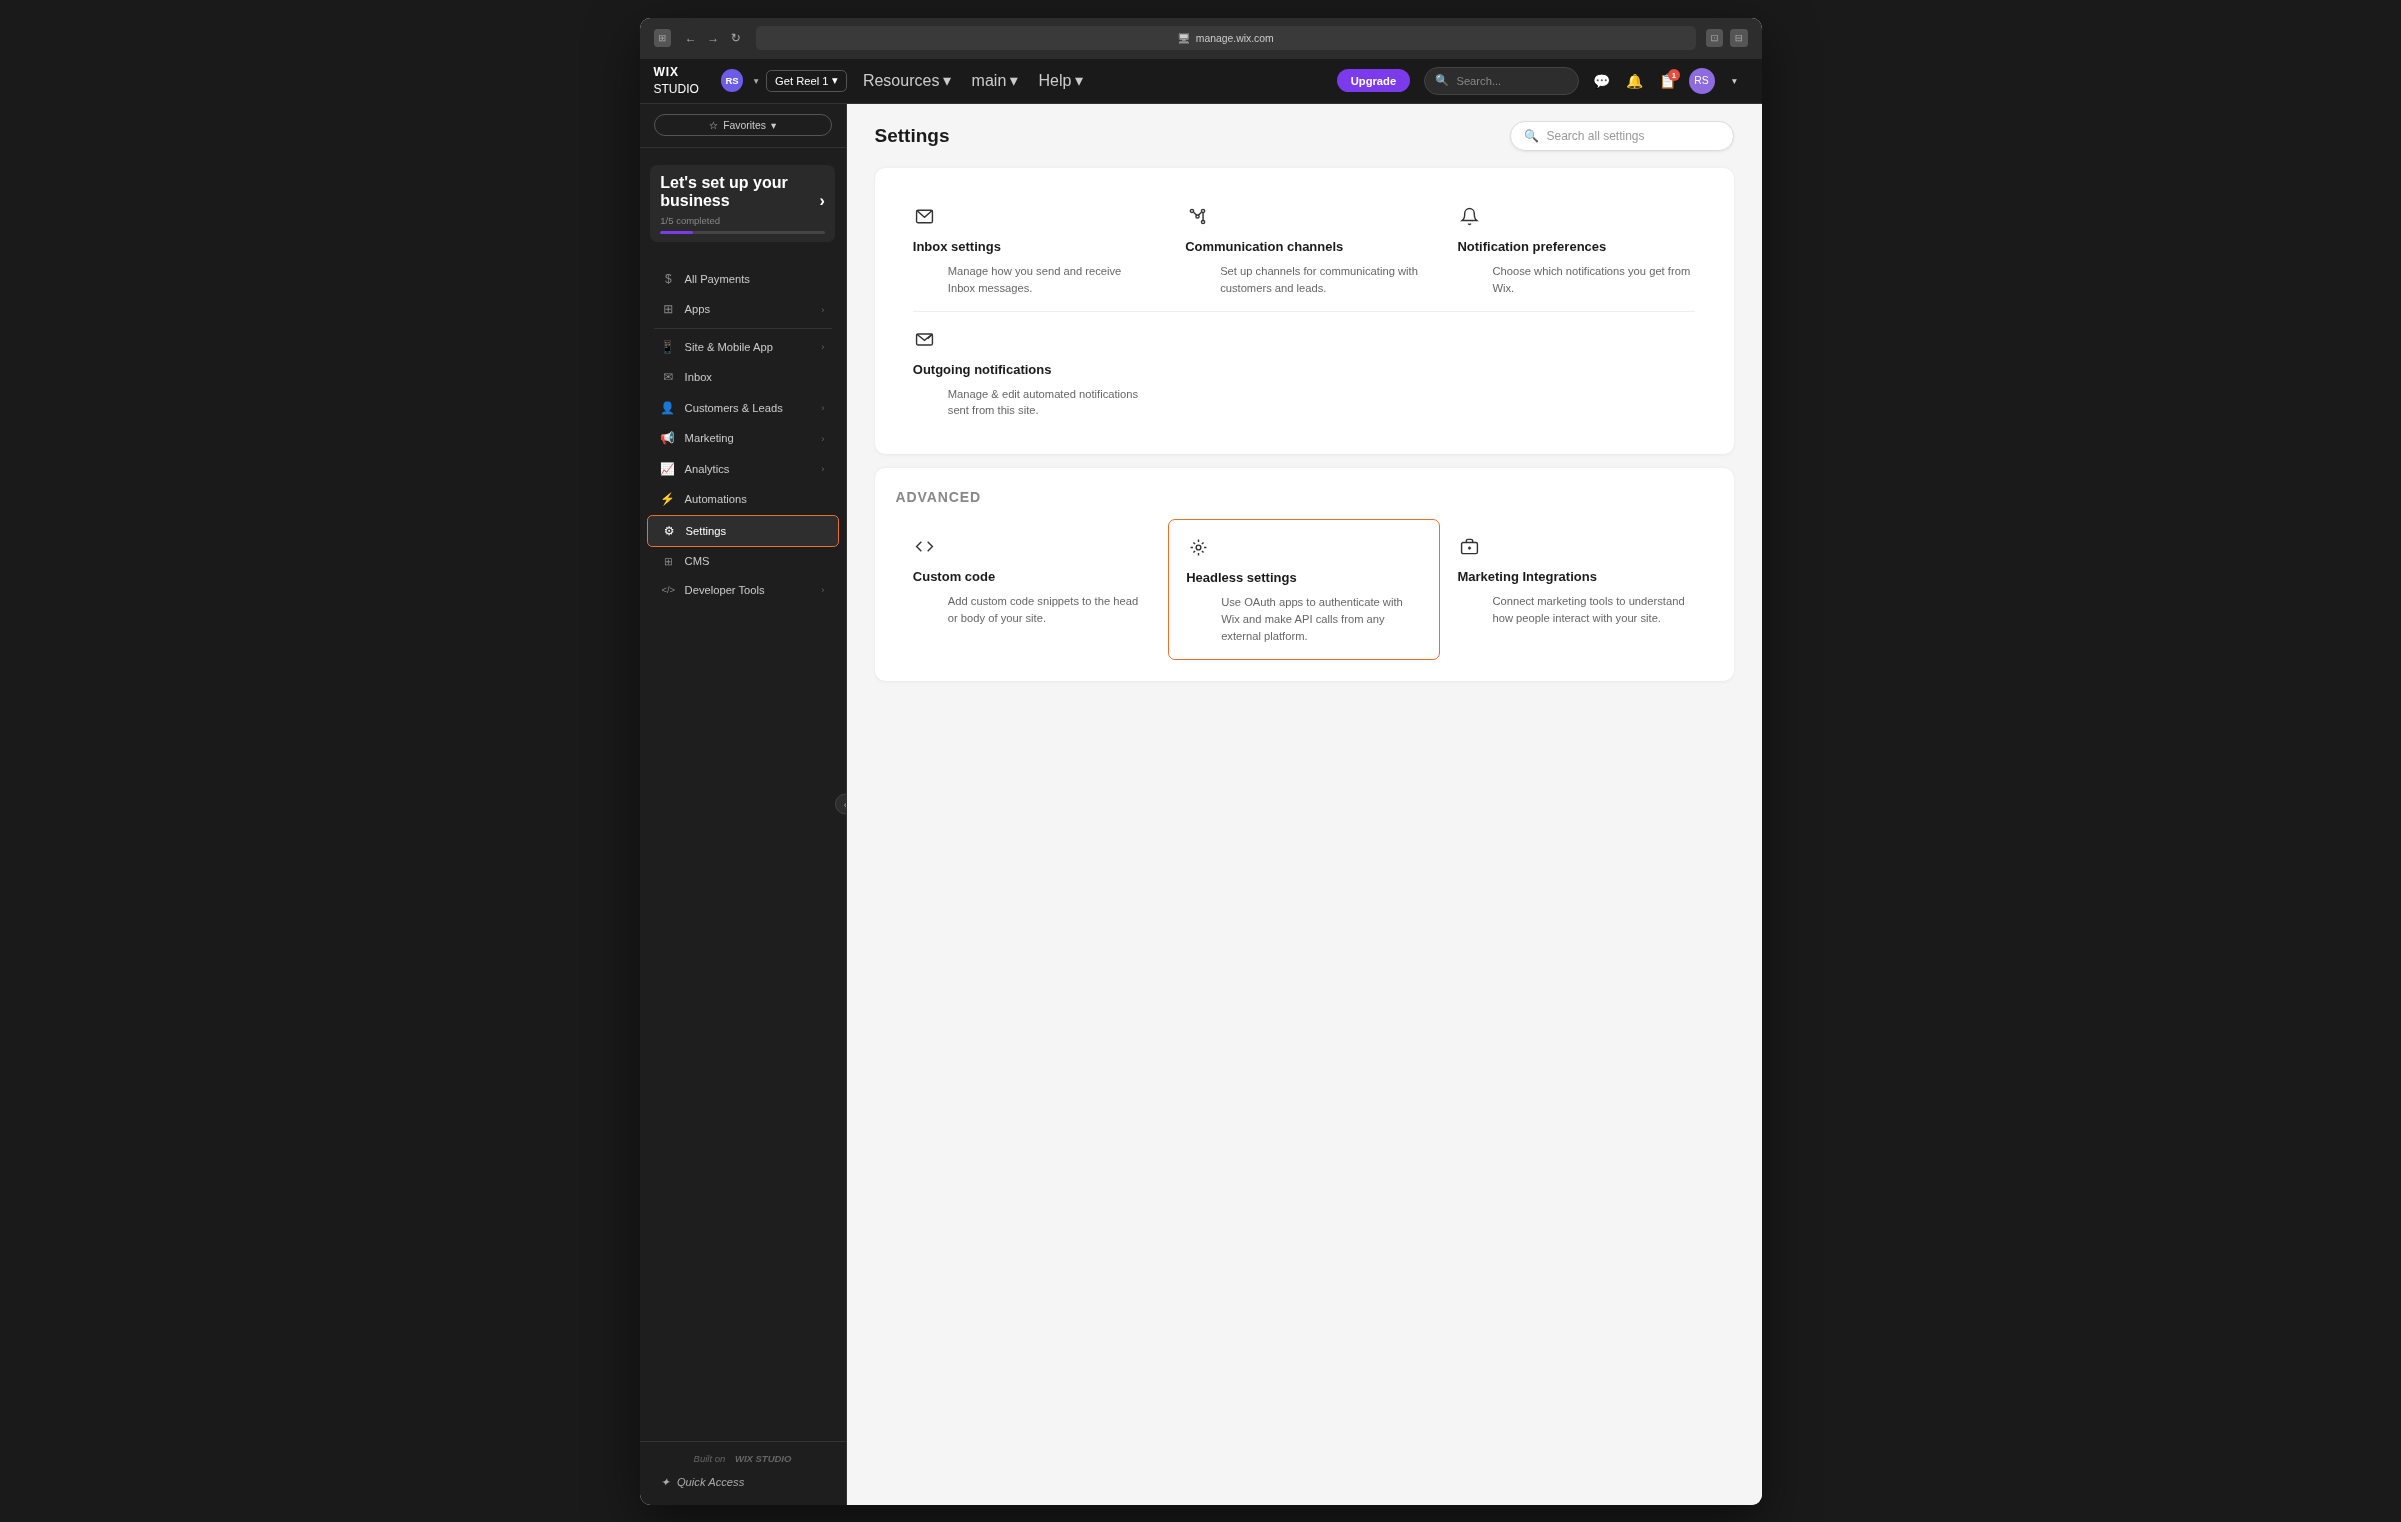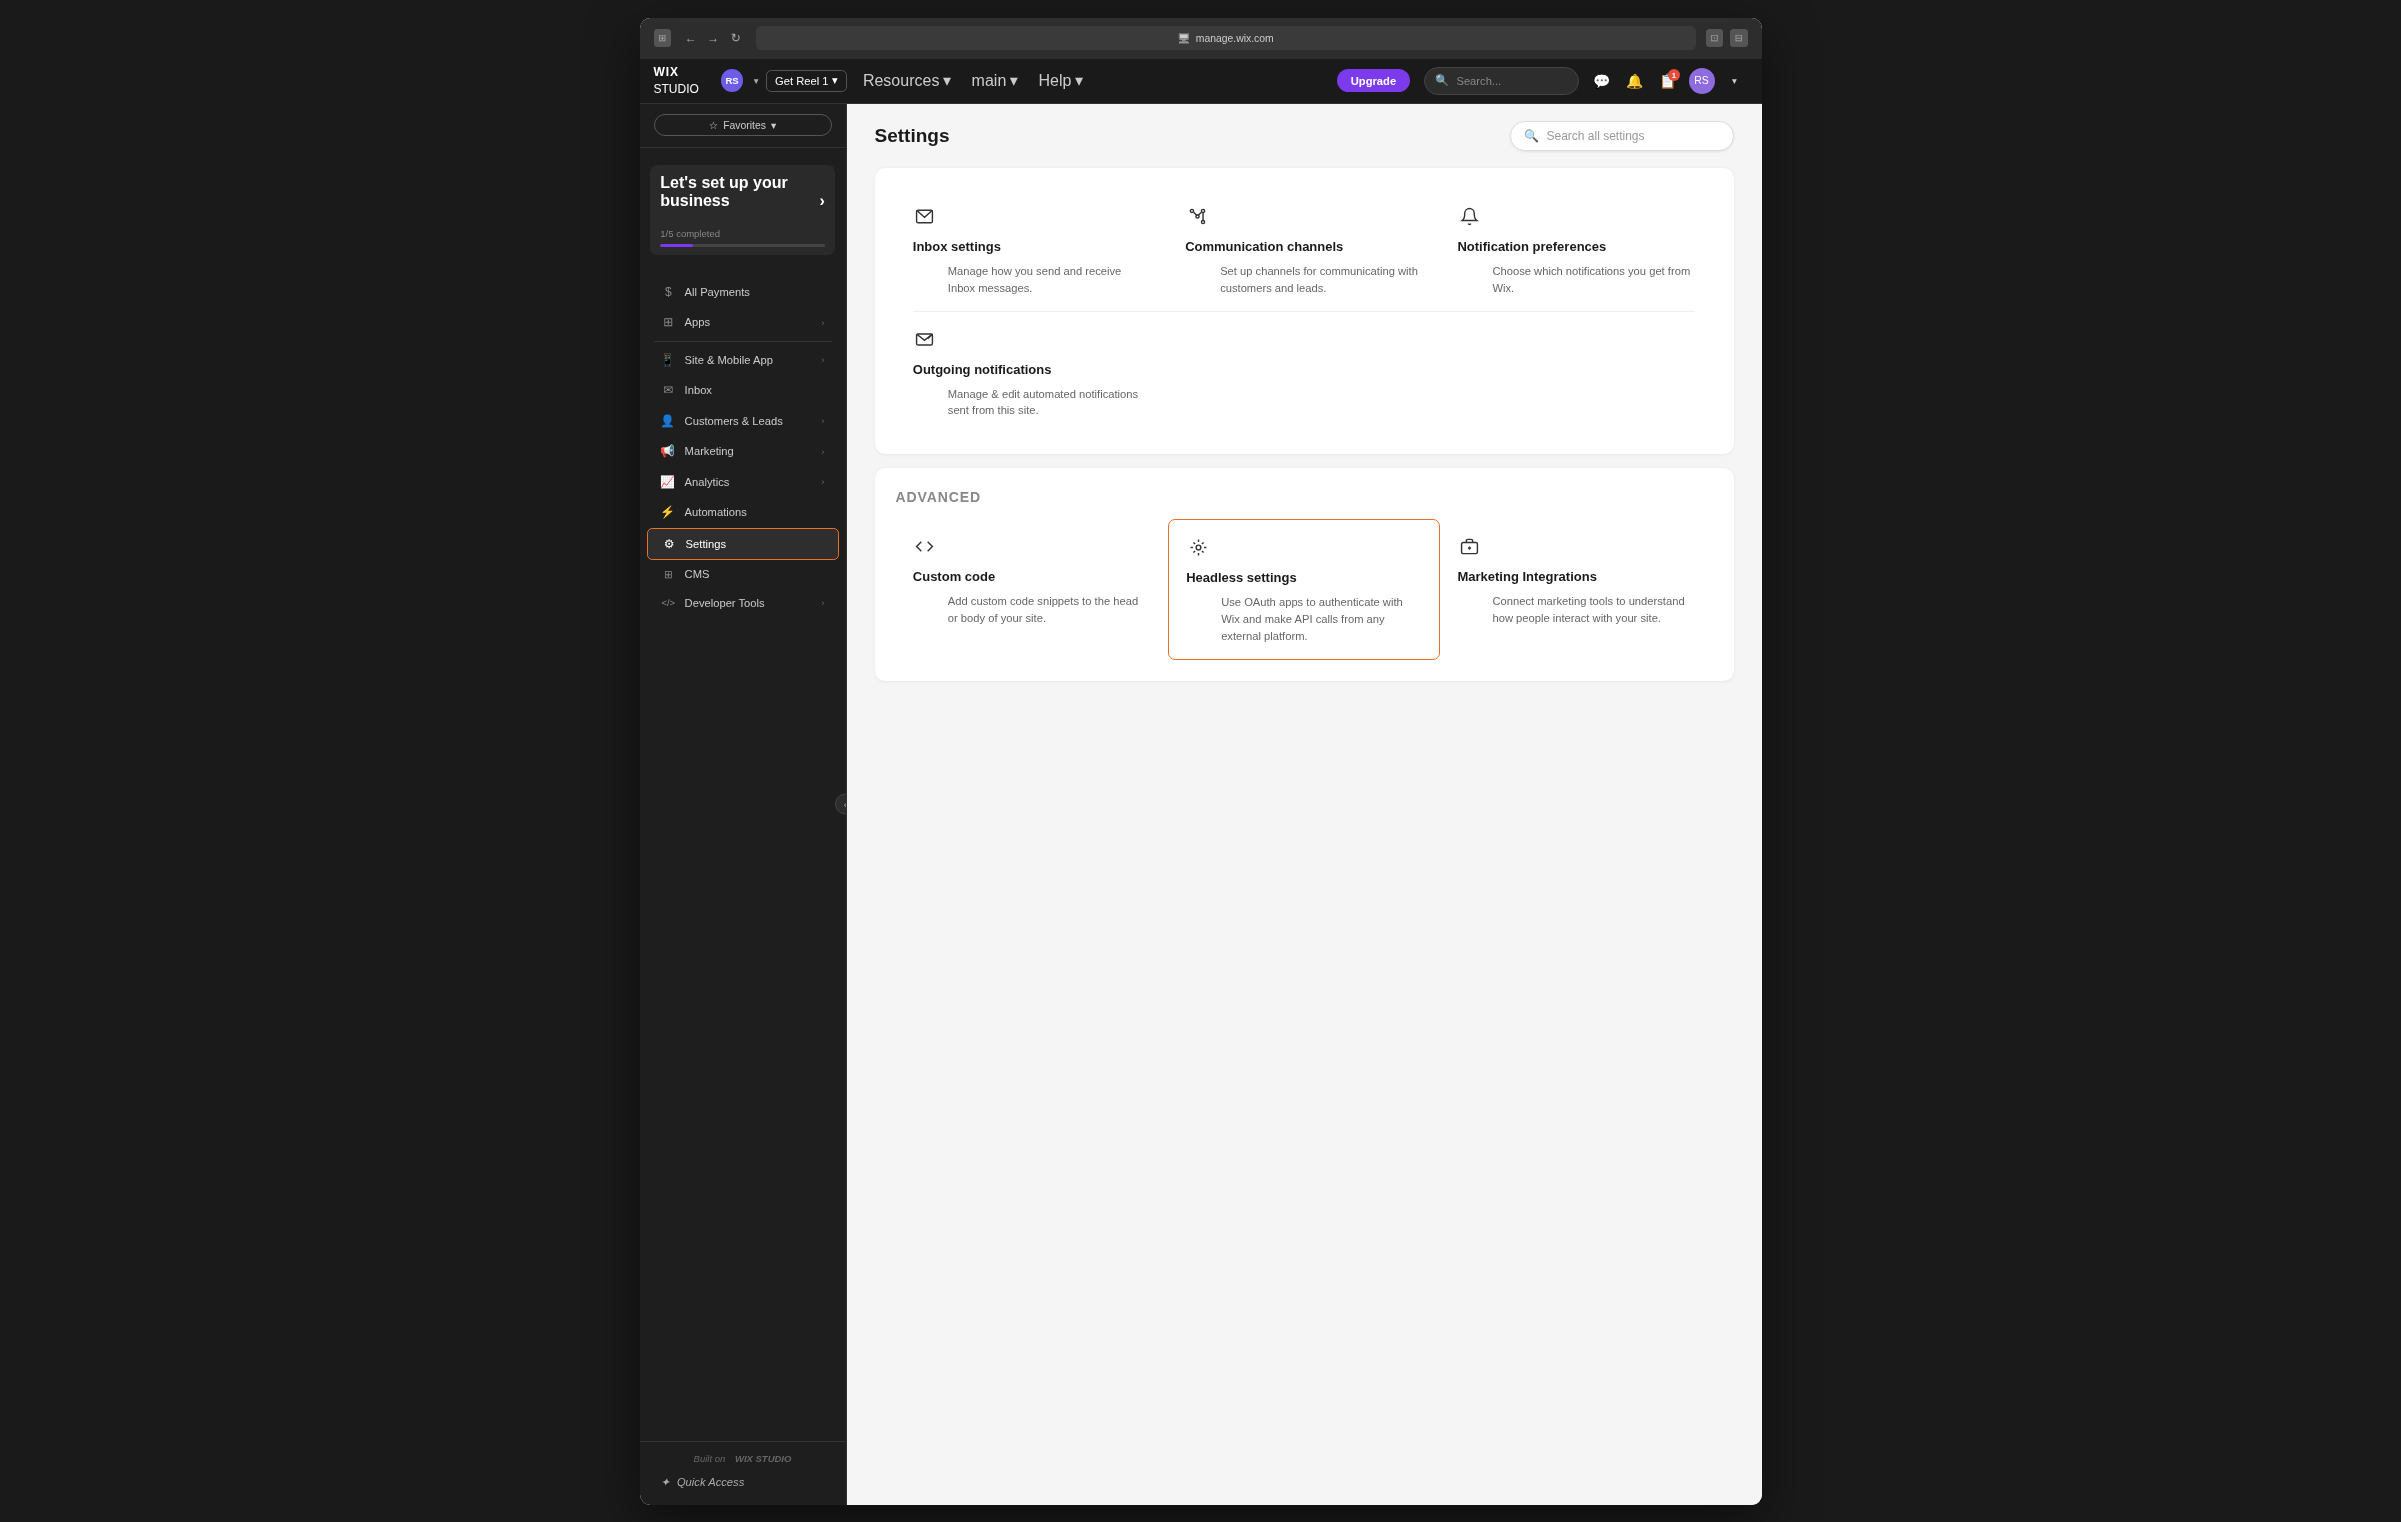--- a/index.html
+++ b/index.html
@@ -206,21 +206,21 @@
       background: #2a2a2a;
       border-radius: 7px;
       padding: 8.6px 10.4px;
       cursor: pointer;
     }
     .setup-title {
       color: #fff; font-size: 16px; font-weight: 600;
       display: flex; align-items: flex-end; justify-content: space-between;
     }
     .setup-progress {
-      color: #888; font-size: 9.5px; margin-top: 18px;
+      color: #888; font-size: 9.5px; margin-top: 5px;
     }
     .progress-bar {
       height: 2.6px;
       background: #444;
       border-radius: 1.7px;
       margin-top: 5.2px;
       overflow: hidden;
     }
     .progress-fill {
       height: 100%;

